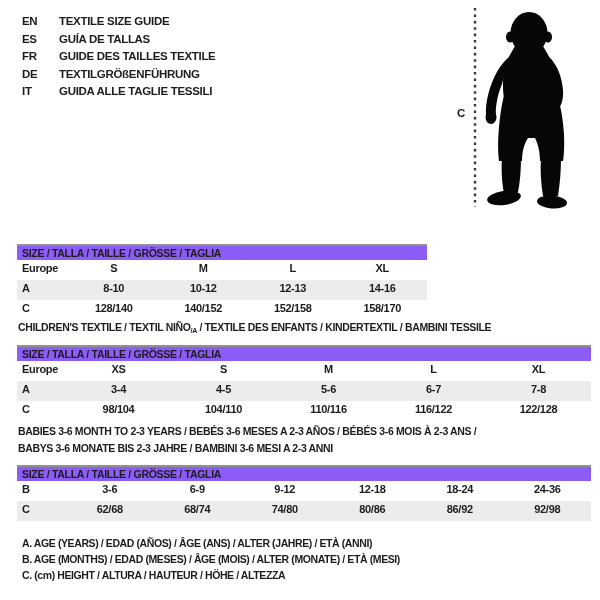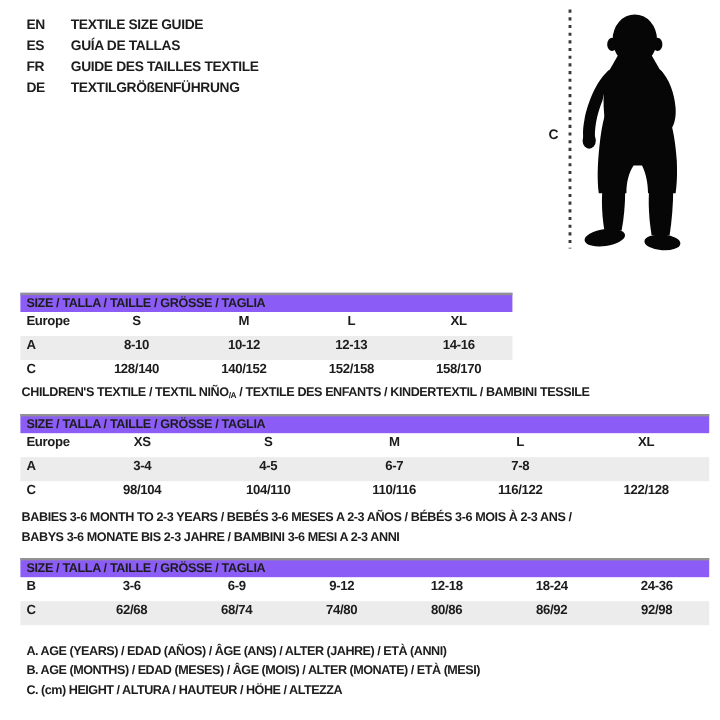--- a/index.html
+++ b/index.html
@@ -51,20 +51,24 @@
       <span class="lang-code">ES</span>
       <span class="lang-label">GUÍA DE TALLAS</span>
     </div>
     <div class="lang-row">
       <span class="lang-code">FR</span>
       <span class="lang-label">GUIDE DES TAILLES TEXTILE</span>
     </div>
     <div class="lang-row">
       <span class="lang-code">DE</span>
       <span class="lang-label">TEXTILGRÖßENFÜHRUNG</span>
+    </div>
+    <div class="lang-row">
+      <span class="lang-code">IT</span>
+      <span class="lang-label">GUIDA ALLE TAGLIE TESSILI</span>
     </div>
   </div>
 
   <div class="figure">
     <svg width="145" height="215" viewBox="0 0 145 215">
       <line x1="35" y1="8" x2="35" y2="207" stroke="#3a3a3a" stroke-width="2.4" stroke-dasharray="2.6 3.8"></line>
       <g fill="#060606">
         <ellipse cx="89" cy="33" rx="18.5" ry="21"></ellipse>
         <ellipse cx="70" cy="37" rx="4" ry="5.5"></ellipse>
         <ellipse cx="108" cy="37" rx="4" ry="5.5"></ellipse>
@@ -117,20 +121,21 @@
       <span class="val">XS</span>
       <span class="val">S</span>
       <span class="val">M</span>
       <span class="val">L</span>
       <span class="val">XL</span>
     </div>
     <div class="trow cols5 alt">
       <span class="lbl">A</span>
       <span class="val">3-4</span>
       <span class="val">4-5</span>
+      <span class="val">5-6</span>
       <span class="val">6-7</span>
       <span class="val">7-8</span>
     </div>
     <div class="trow cols5">
       <span class="lbl">C</span>
       <span class="val">98/104</span>
       <span class="val">104/110</span>
       <span class="val">110/116</span>
       <span class="val">116/122</span>
       <span class="val">122/128</span>

